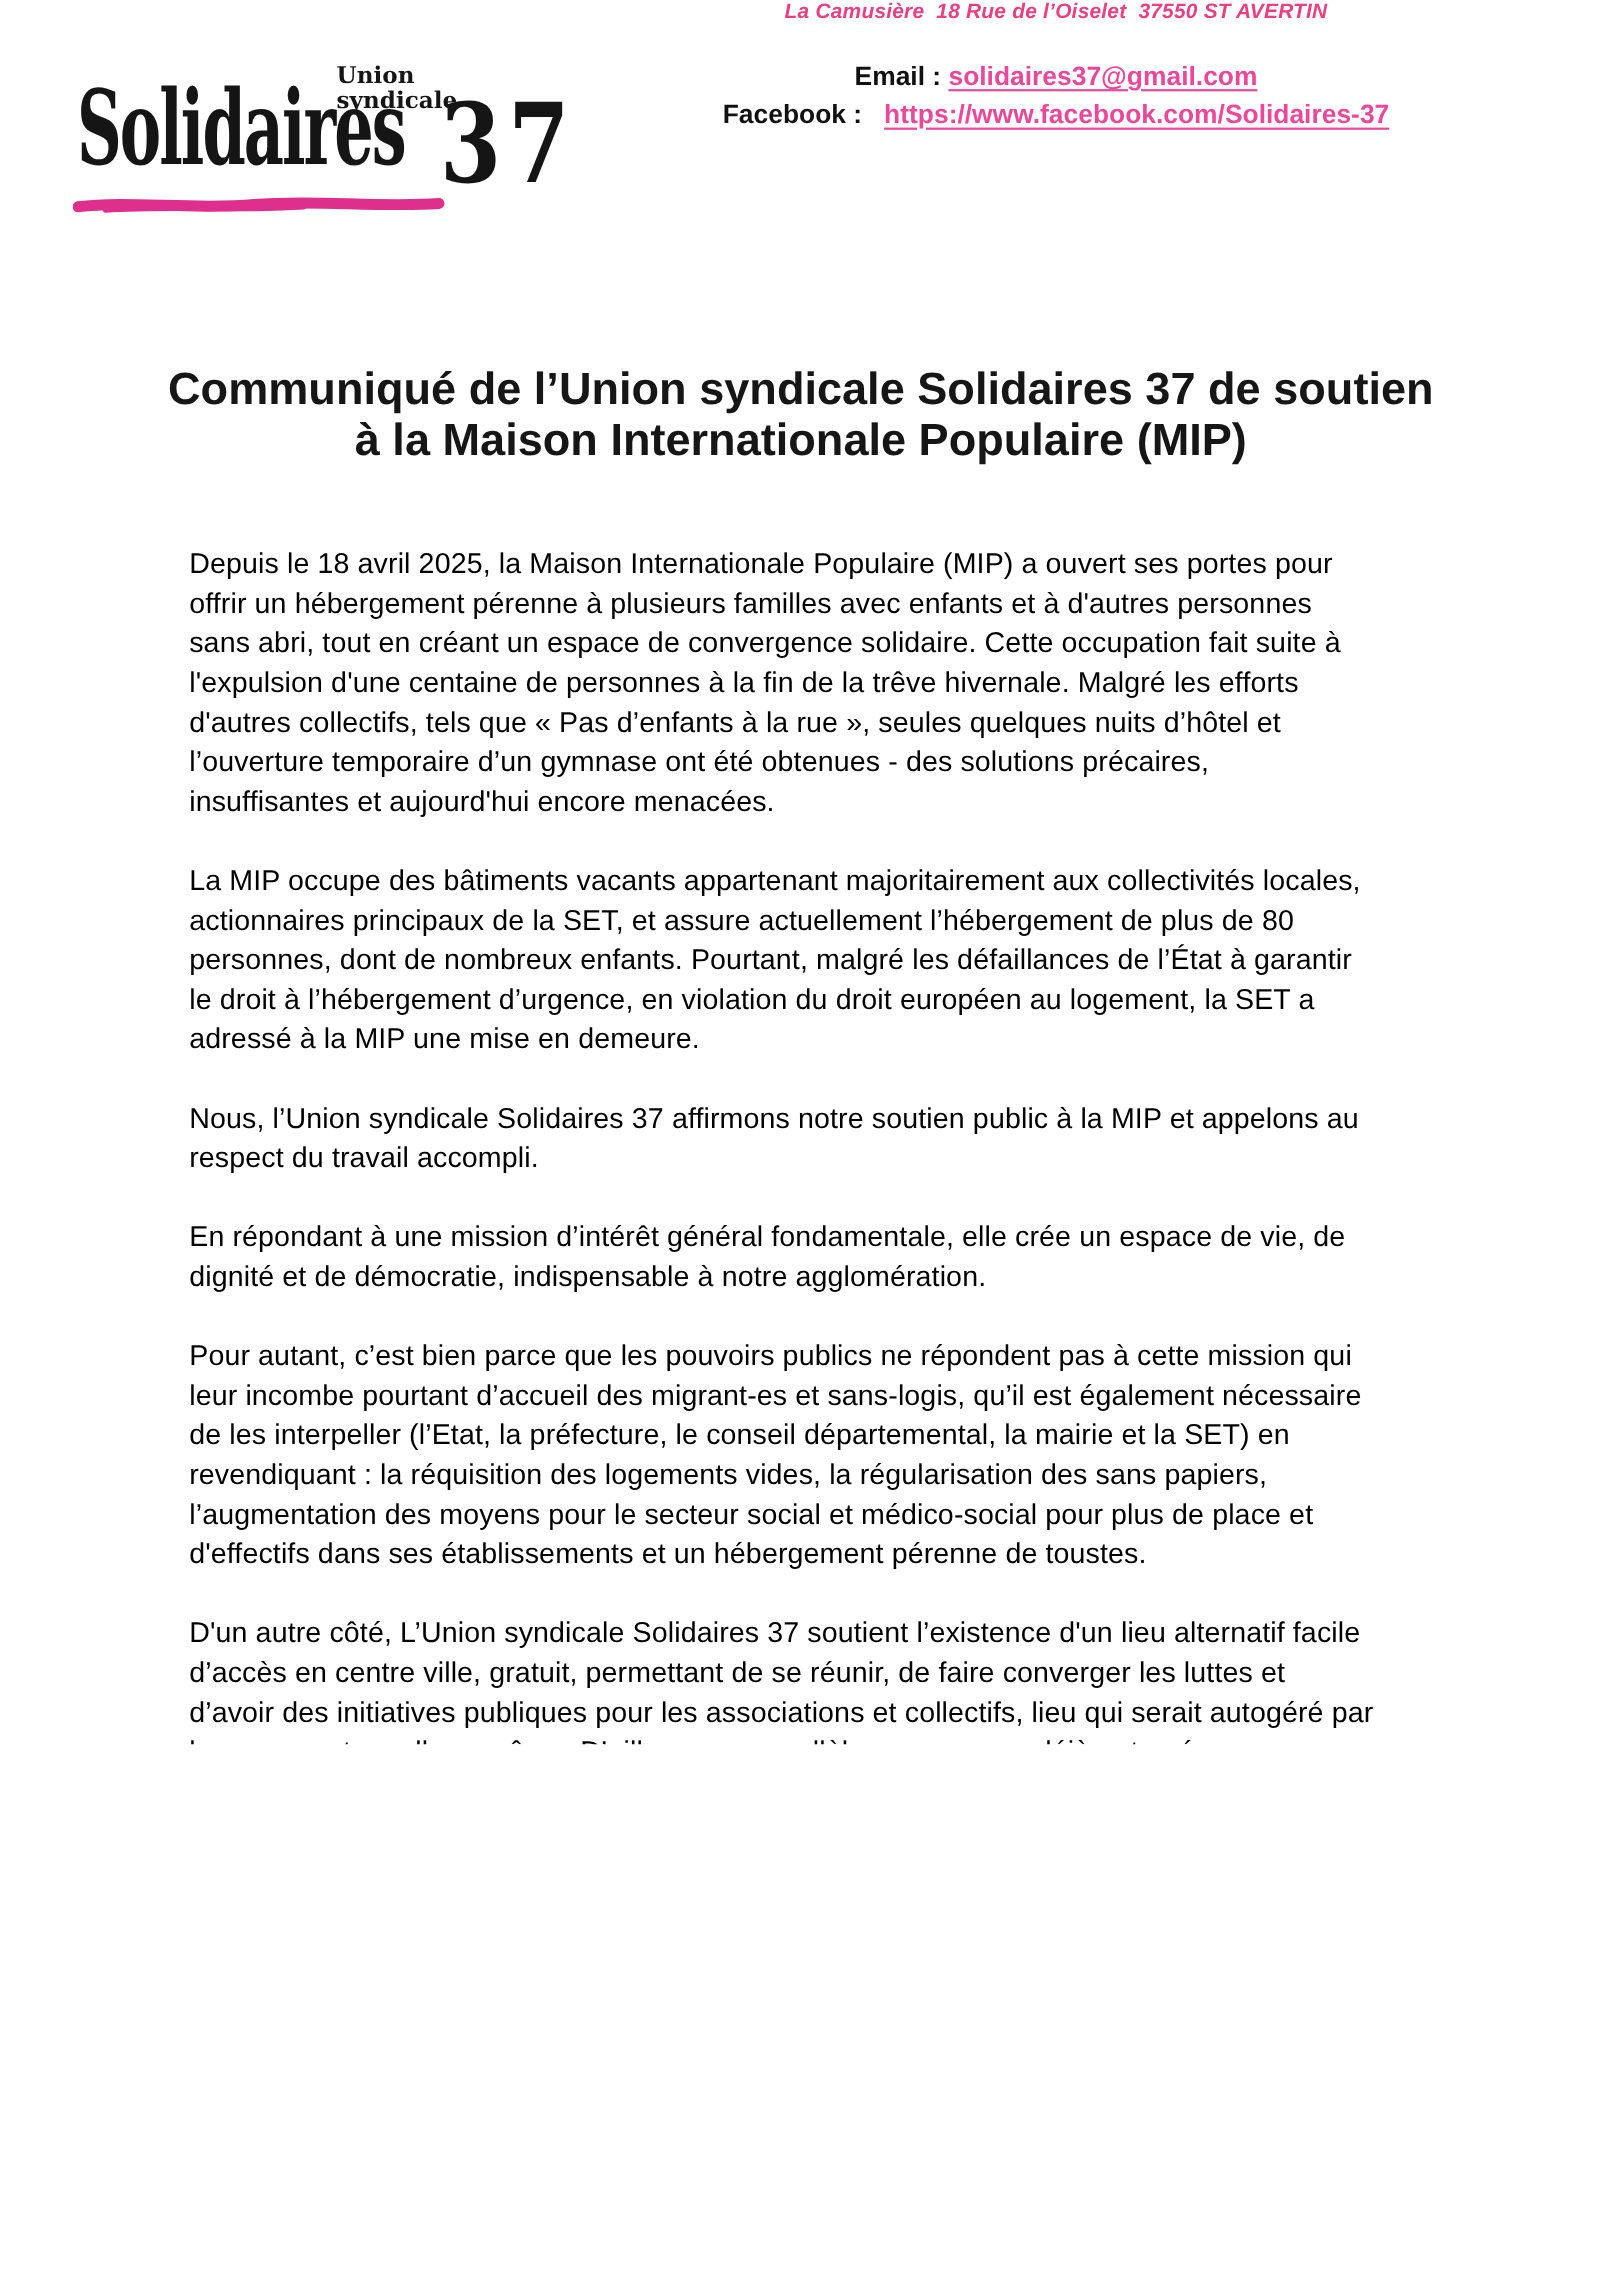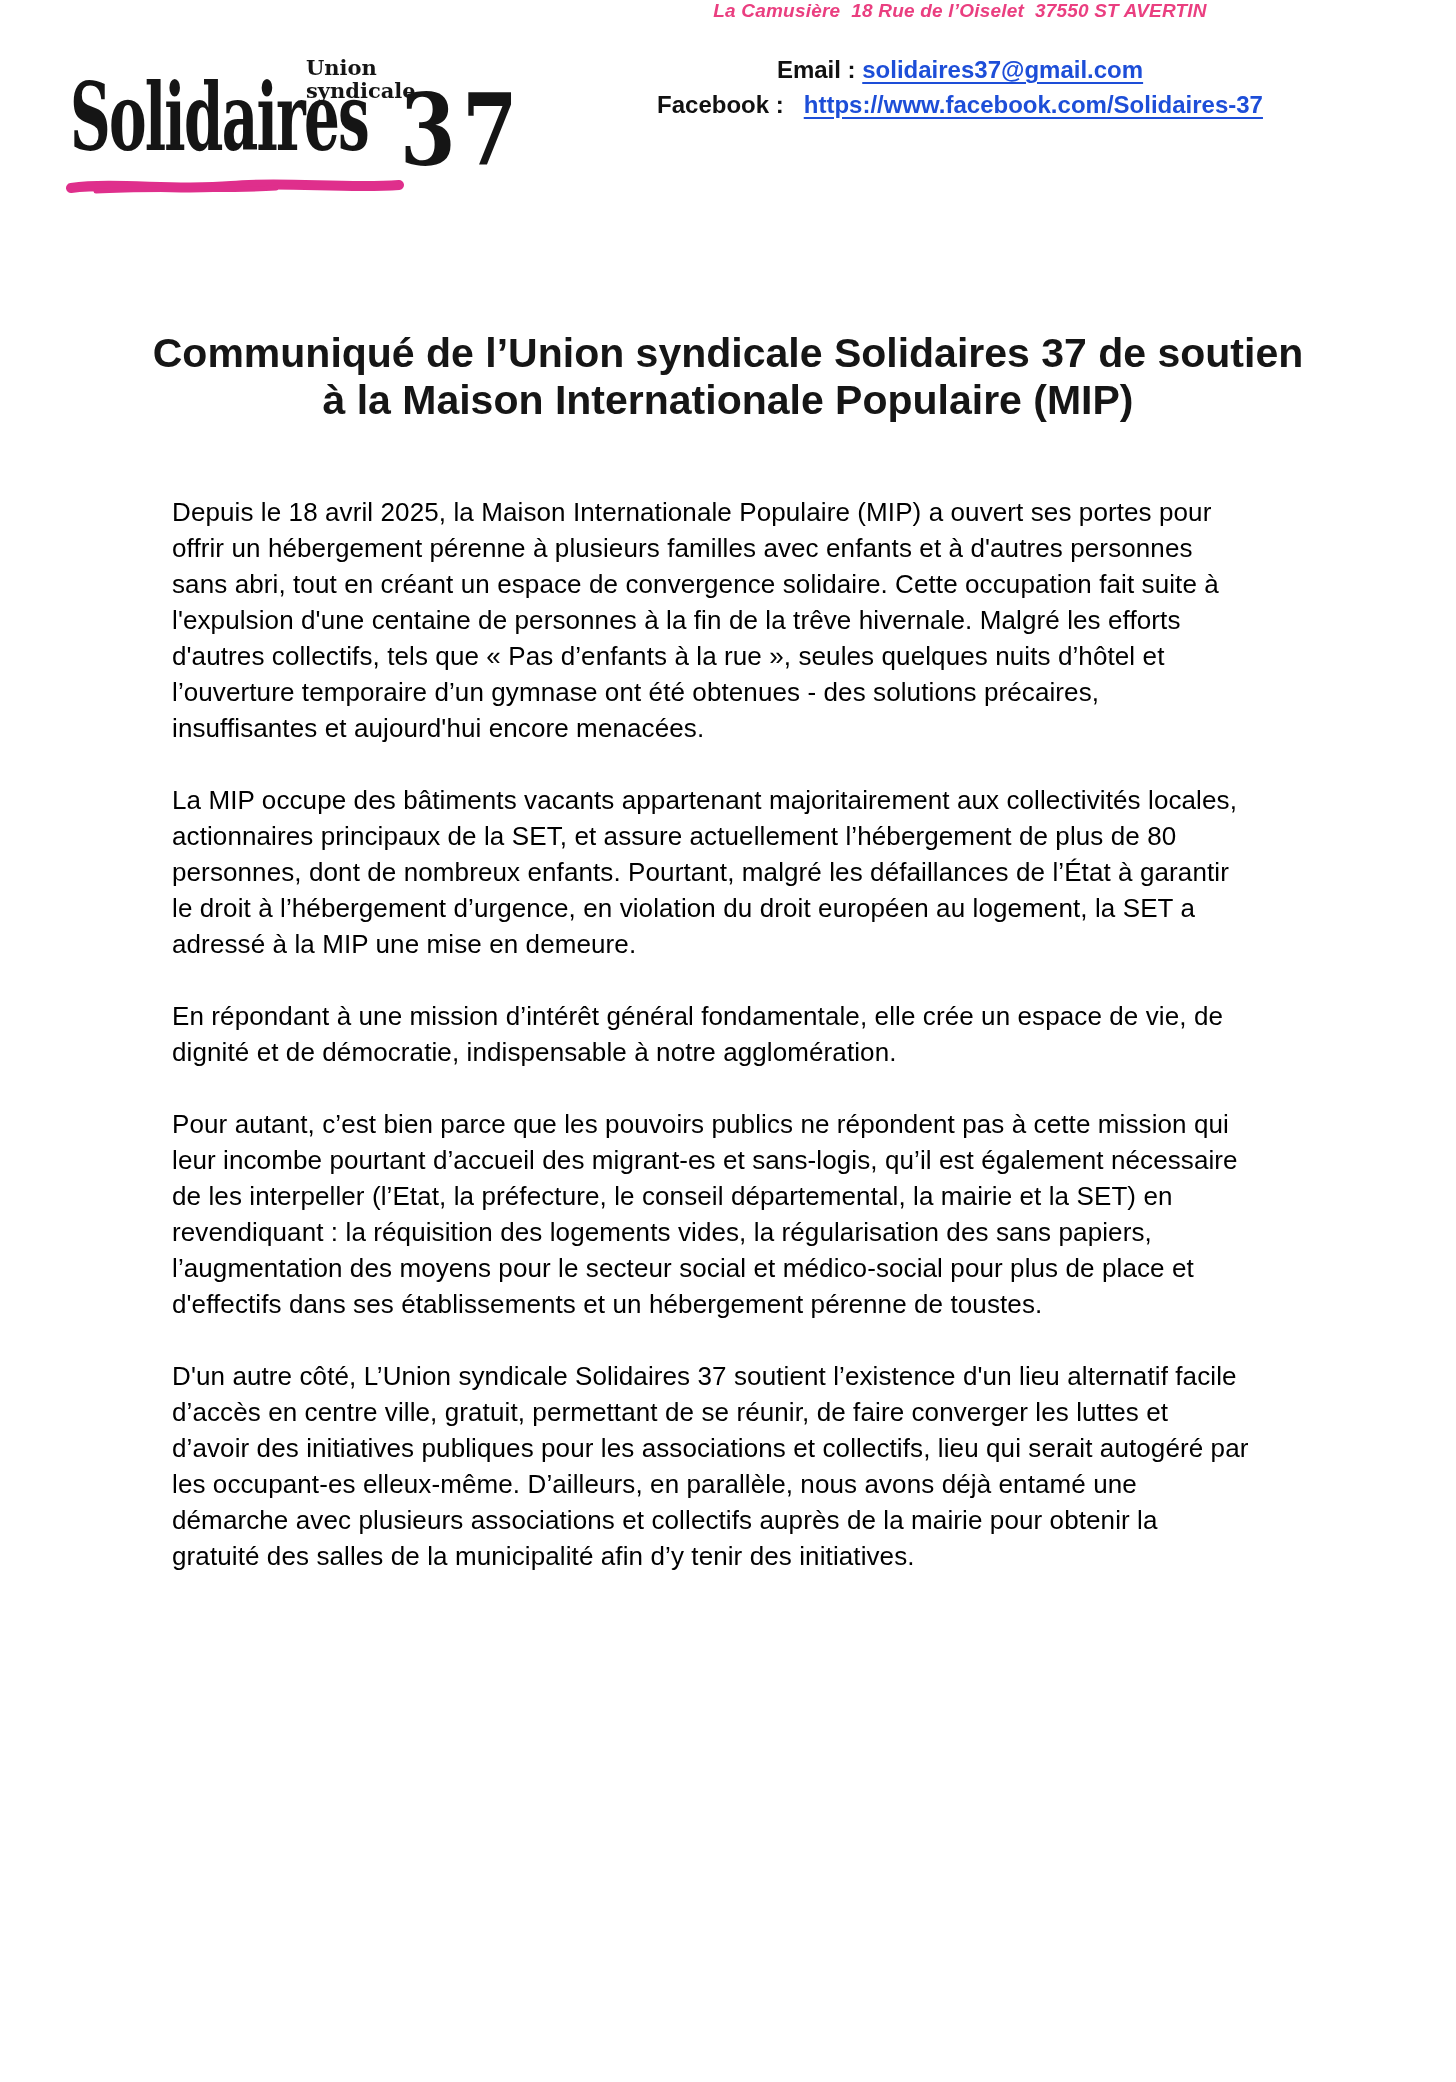--- a/index.html
+++ b/index.html
@@ -35,21 +35,21 @@
   .logo-underline{position:absolute;left:66px;top:176px;}
 
   
   .hdr{position:absolute;left:520px;top:0;width:880px;text-align:center;}
   .hdr-address{
     font-size:19px;font-weight:bold;font-style:italic;
     white-space:pre;letter-spacing:.2px;
   }
   .hdr-links{margin-top:30px;font-size:24px;font-weight:bold;color:#111;}
   .hdr-line{line-height:35px;white-space:pre;}
-  .hdr-line a{color:#1d4ed8;text-decoration:underline;text-underline-offset:4px;}
+  .hdr-line a{color:#ec4899;text-decoration:underline;text-underline-offset:4px;}
 
   
   .doc-title{
     margin:0;padding-top:330px;
     text-align:center;
     font-size:41px;line-height:47px;font-weight:bold;color:#161616;
     white-space:pre-line;
   }
 
   
@@ -103,20 +103,22 @@
 sans abri, tout en créant un espace de convergence solidaire. Cette occupation fait suite à
 l'expulsion d'une centaine de personnes à la fin de la trêve hivernale. Malgré les efforts
 d'autres collectifs, tels que « Pas d’enfants à la rue », seules quelques nuits d’hôtel et
 l’ouverture temporaire d’un gymnase ont été obtenues - des solutions précaires,
 insuffisantes et aujourd'hui encore menacées.</p>
     <p class="para">La MIP occupe des bâtiments vacants appartenant majoritairement aux collectivités locales,
 actionnaires principaux de la SET, et assure actuellement l’hébergement de plus de 80
 personnes, dont de nombreux enfants. Pourtant, malgré les défaillances de l’État à garantir
 le droit à l’hébergement d’urgence, en violation du droit européen au logement, la SET a
 adressé à la MIP une mise en demeure.</p>
+    <p class="para">Nous, l’Union syndicale Solidaires 37 affirmons notre soutien public à la MIP et appelons au
+respect du travail accompli.</p>
     <p class="para">En répondant à une mission d’intérêt général fondamentale, elle crée un espace de vie, de
 dignité et de démocratie, indispensable à notre agglomération.</p>
     <p class="para">Pour autant, c’est bien parce que les pouvoirs publics ne répondent pas à cette mission qui
 leur incombe pourtant d’accueil des migrant-es et sans-logis, qu’il est également nécessaire
 de les interpeller (l’Etat, la préfecture, le conseil départemental, la mairie et la SET) en
 revendiquant : la réquisition des logements vides, la régularisation des sans papiers,
 l’augmentation des moyens pour le secteur social et médico-social pour plus de place et
 d'effectifs dans ses établissements et un hébergement pérenne de toustes.</p>
     <p class="para">D'un autre côté, L’Union syndicale Solidaires 37 soutient l’existence d'un lieu alternatif facile
 d’accès en centre ville, gratuit, permettant de se réunir, de faire converger les luttes et

